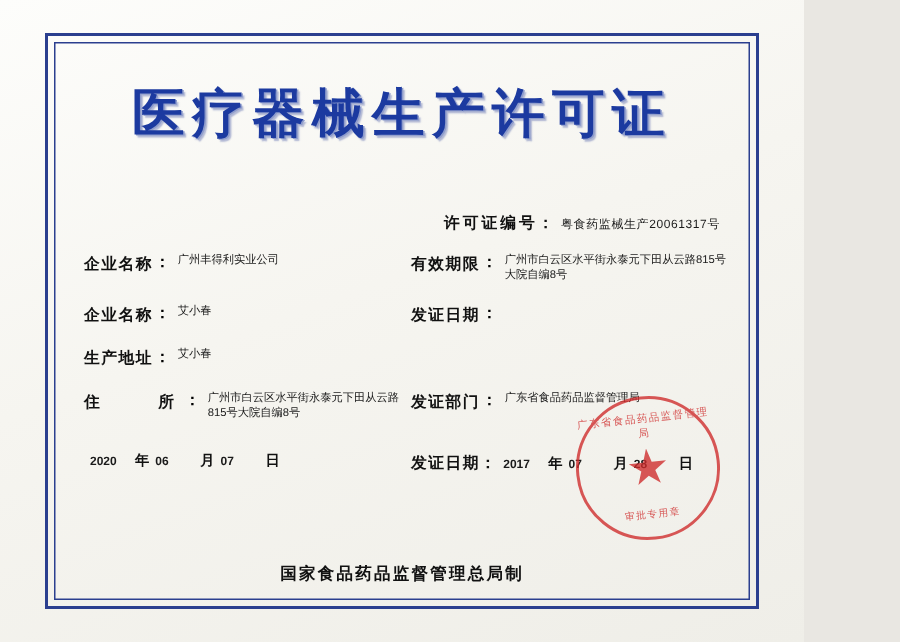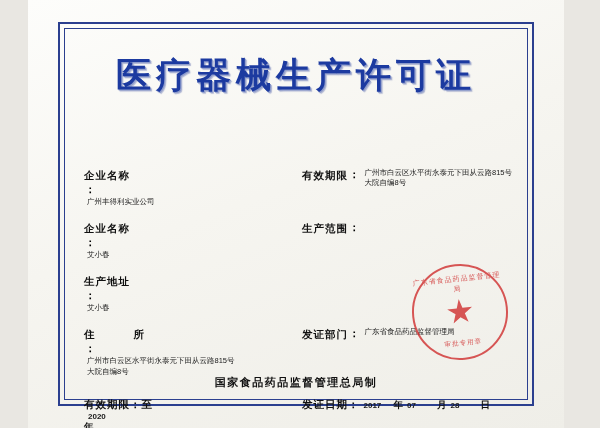--- a/index.html
+++ b/index.html
@@ -12,21 +12,20 @@
     background: #e9e7e2;
     font-family: "Liberation Sans", sans-serif;
     overflow: hidden;
   }
   .certificate {
     position: relative;
     width: 536px;
     height: 428px;
     background: linear-gradient(160deg, #fdfdfb 0%, #f6f5f0 45%, #efeee8 100%);
     box-sizing: border-box;
-    margin-left: 28px;
   }
   .inner-frame {
     position: absolute;
     left: 30px;
     top: 22px;
     right: 30px;
     bottom: 22px;
     border: 2px solid #2b3f8f;
     box-sizing: border-box;
   }
@@ -74,21 +73,21 @@
   }
   .row {
     position: relative;
     display: flex;
     margin-bottom: 14px;
   }
   .col {
     display: flex;
     align-items: flex-start;
   }
-  .col-left { width: 250px; flex-direction: column; }
+  .col-left { width: 250px; }
   .col-right { width: 250px; }
   .lbl {
     font-size: 10.5px;
     color: #111;
     font-weight: bold;
     white-space: nowrap;
     letter-spacing: 1px;
     padding-top: 1px;
   }
   .lbl.spaced {
@@ -189,20 +188,23 @@
   }
 </style>
 </head>
 <body>
 
 <div class="certificate">
   <div class="inner-frame"></div>
 
   <div class="title">医疗器械生产许可证</div>
 
+  <div class="cert-no">
+    <span class="lbl">许可证编号：</span><span class="val">粤食药监械生产20061317号</span>
+  </div>
 
   <div class="body">
 
     <div class="row">
       <div class="col col-left">
         <span class="lbl">企业名称</span>
         <span class="colon">：</span>
         <span class="val">广州丰得利实业公司</span>
       </div>
       <div class="col col-right">
@@ -212,21 +214,21 @@
       </div>
     </div>
 
     <div class="row">
       <div class="col col-left">
         <span class="lbl">企业名称</span>
         <span class="colon">：</span>
         <span class="val">艾小春</span>
       </div>
       <div class="col col-right">
-        <span class="lbl">生产范围</span>
+        <span class="lbl">发证日期</span>
         <span class="colon">：</span>
       </div>
     </div>
 
     <div class="row">
       <div class="col col-left">
         <span class="lbl">生产地址</span>
         <span class="colon">：</span>
         <span class="val">艾小春</span>
       </div>
@@ -241,21 +243,20 @@
       </div>
       <div class="col col-right">
         <span class="lbl">发证部门</span>
         <span class="colon">：</span>
         <span class="val wide">广东省食品药品监督管理局</span>
       </div>
     </div>
 
     <div class="row date-row">
       <div class="col col-left date-left">
-        <span class="lbl">有效期限：至</span>
         <span class="date-field underline-short">2020</span>
         <span class="date-unit">年</span>
         <span class="date-field underline-short">06</span>
         <span class="date-unit">月</span>
         <span class="date-field underline-short">07</span>
         <span class="date-unit">日</span>
       </div>
       <div class="col col-right date-right">
         <span class="lbl">发证日期：</span>
         <span class="date-field underline-short">2017</span>

